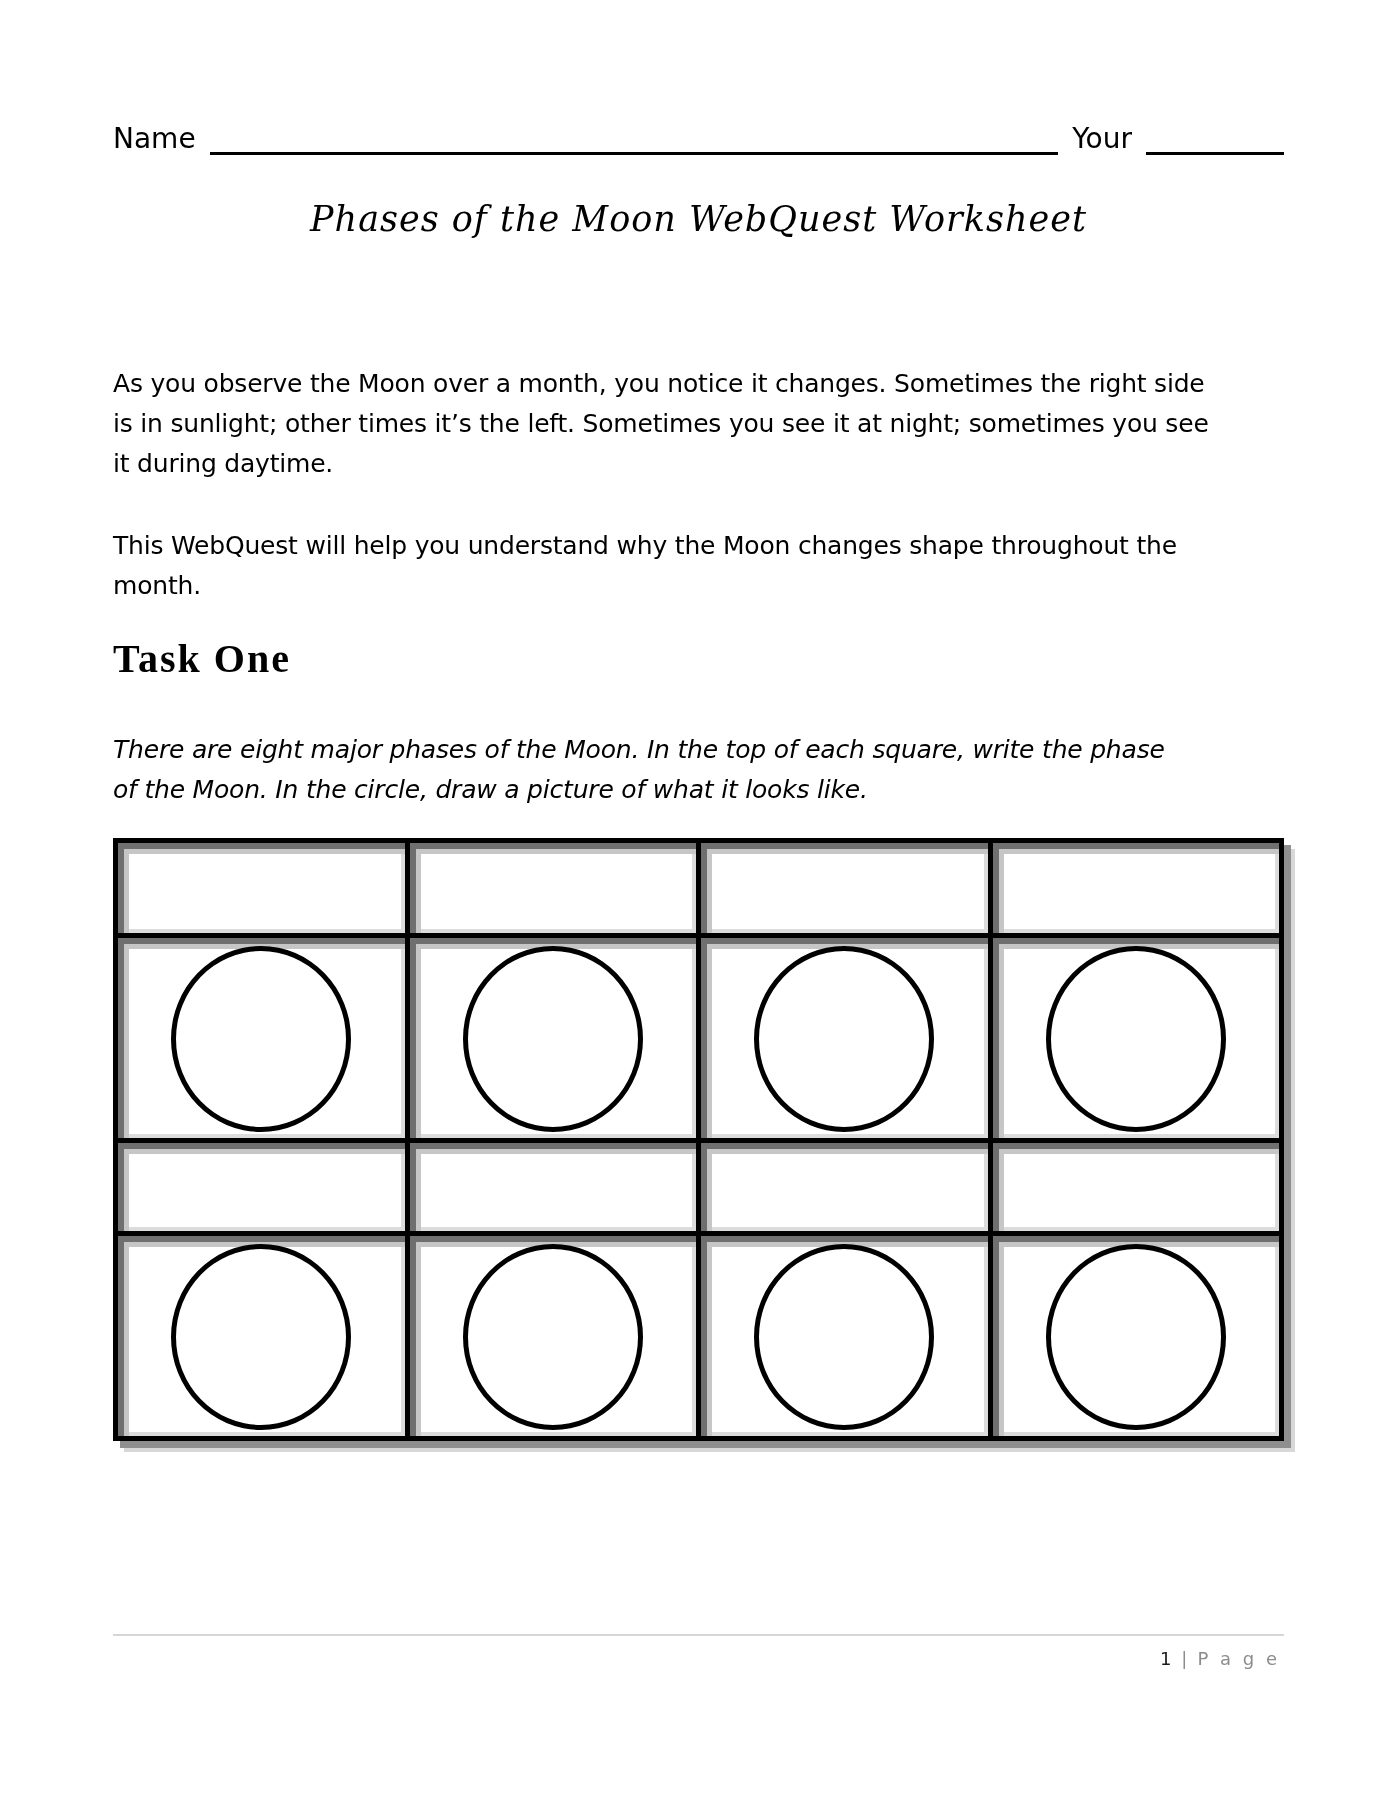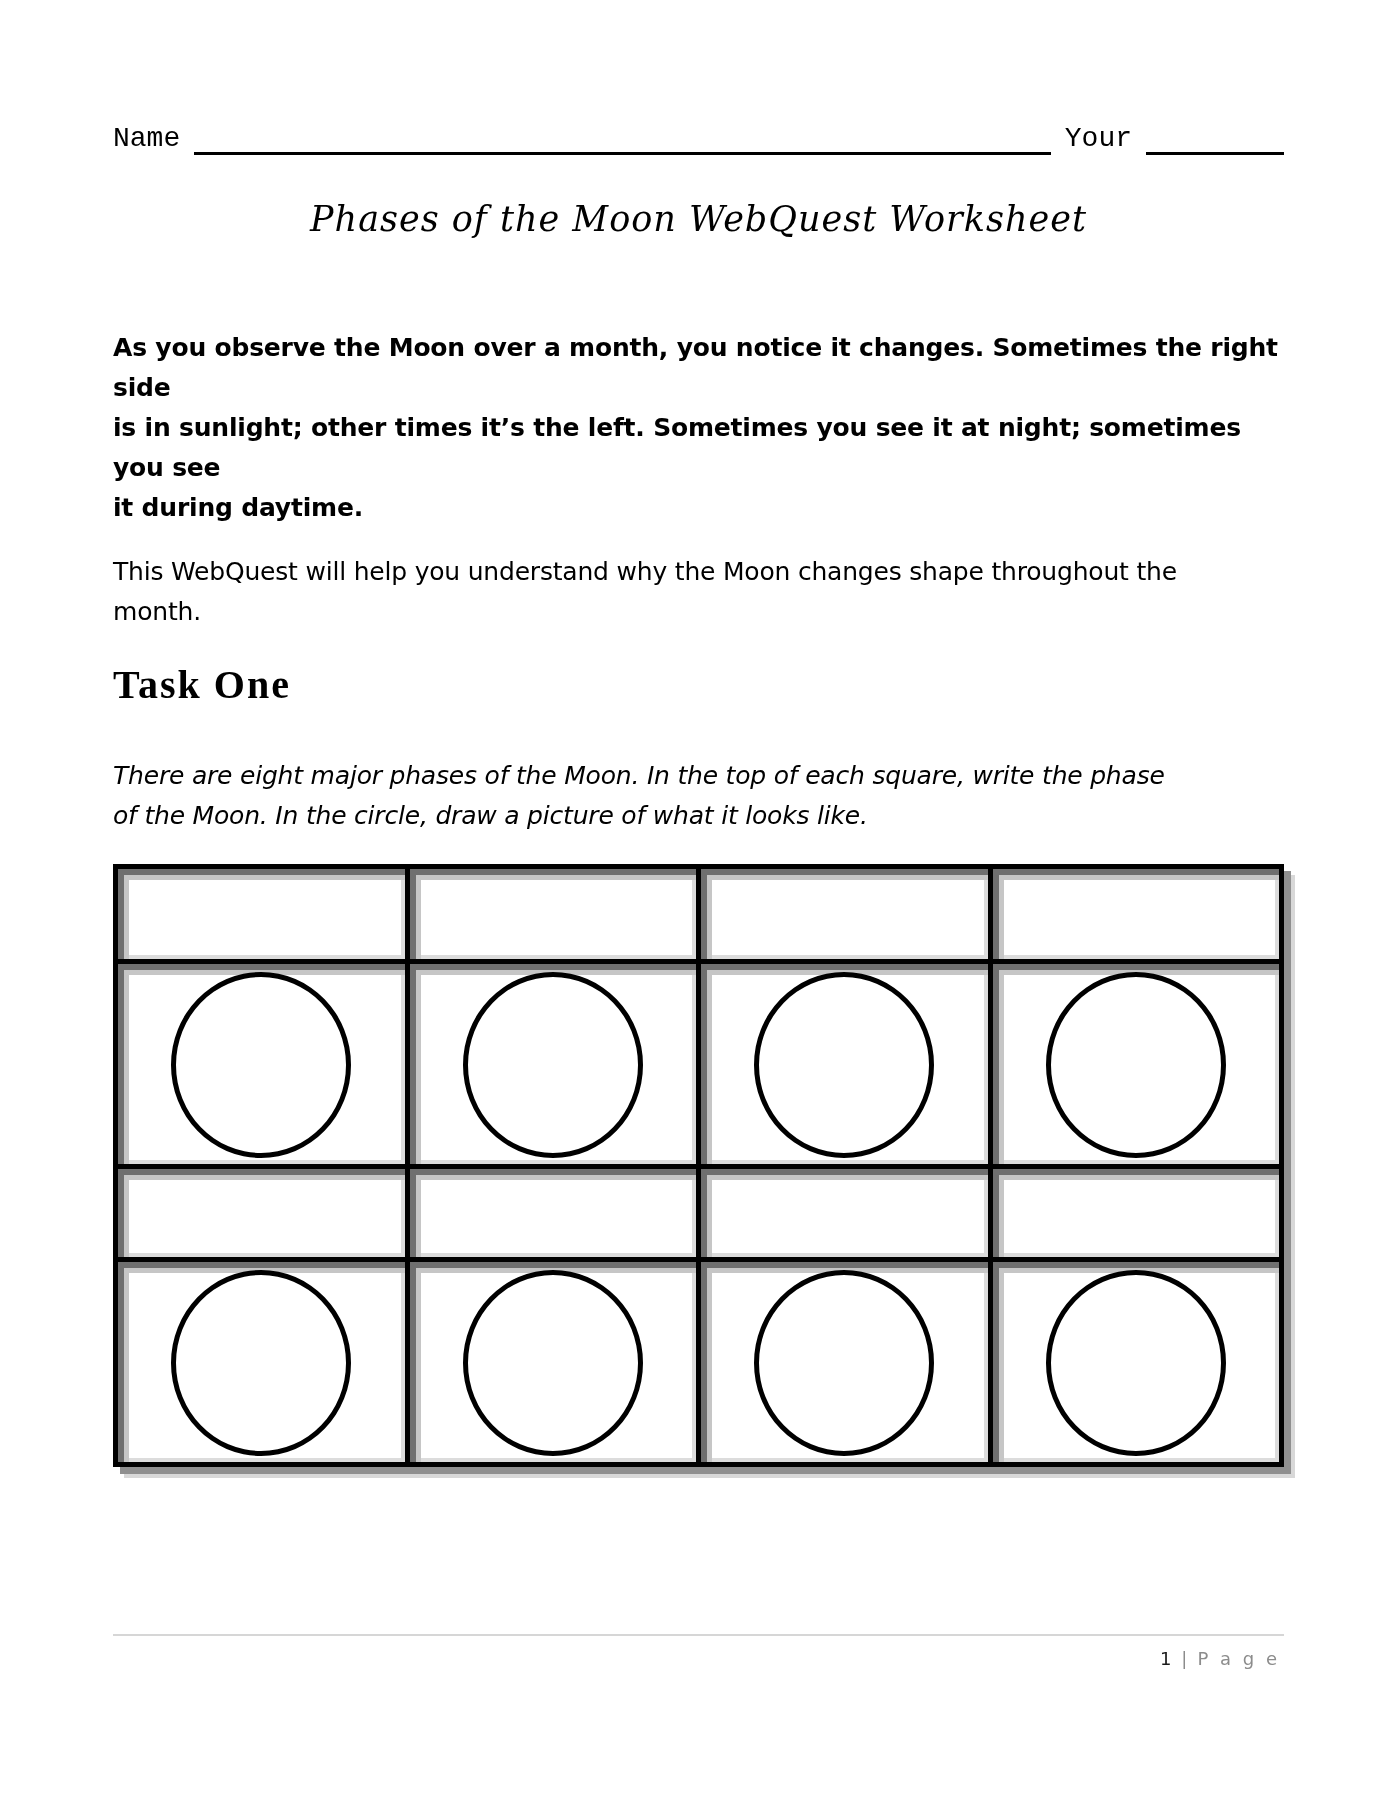--- a/index.html
+++ b/index.html
@@ -19,21 +19,21 @@
     width: 1171px;
   }
   
   .name-row {
     display: flex;
     align-items: flex-end;
     margin-top: 118px;
     font-size: 28px;
     line-height: 42px;
   }
-  .name-label, .score-label { white-space: nowrap; font-family: Liberation Mono, monospace; }
+  .name-label, .score-label { white-space: nowrap; }
   .fill-line {
     flex: 1 1 auto;
     border-bottom: 3px solid #000;
     height: 34px;
     margin: 0 14px 5px 14px;
   }
   .score-line {
     flex: 0 0 138px;
     border-bottom: 3px solid #000;
     height: 34px;
@@ -50,22 +50,22 @@
     letter-spacing: 1px;
   }
   
   .body-text {
     font-size: 25px;
     line-height: 40px;
     letter-spacing: -0.2px;
     white-space: pre-line;
     margin: 0;
   }
-  .p1 { margin-top: 76px; font-weight: bold; }
-  .p2 { margin-top: 24px; }
+  .p1 { margin-top: 112px; }
+  .p2 { margin-top: 42px; }
   .p3 { margin-top: 30px; }
   .bold-italic { font-weight: bold; font-style: italic; }
   
   .task-heading {
     margin-top: 26px;
     font-family: "Liberation Serif", serif;
     font-weight: 700;
     font-size: 40px;
     line-height: 54px;
     letter-spacing: 2px;

